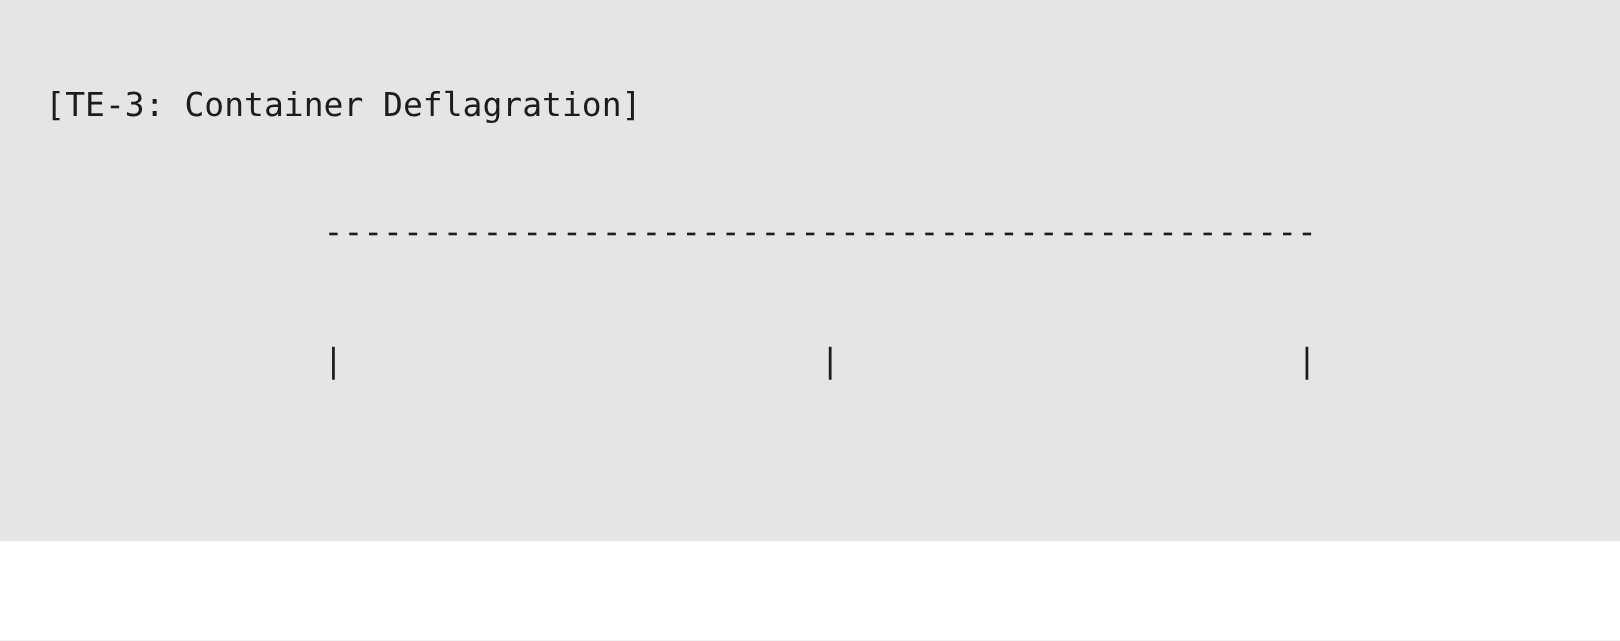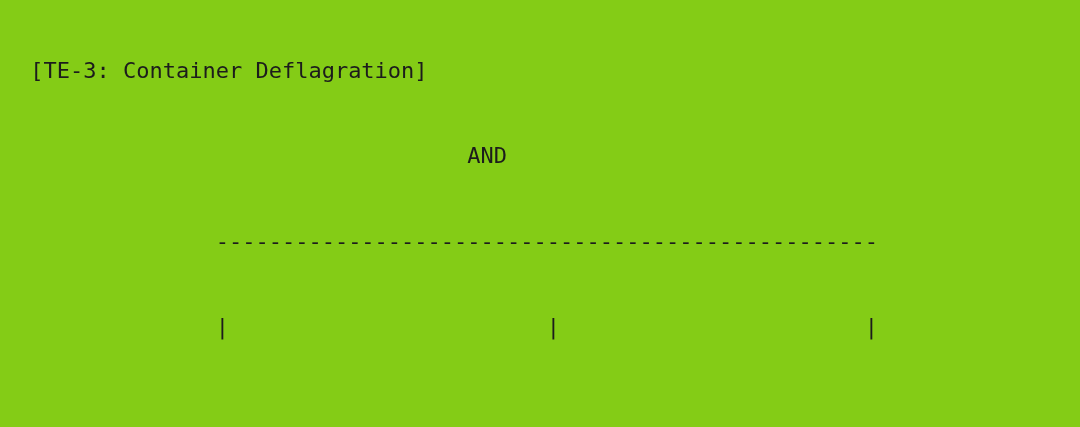--- a/index.html
+++ b/index.html
@@ -3,22 +3,22 @@
 <meta charset="utf-8">
 <style>
   html, body {
     margin: 0;
     padding: 0;
     background: #ffffff;
   }
   #screen {
     position: relative;
     width: 1080px;
-    height: 427px;
-    background: #84cc16;
+    height: 361px;
+    background: #e5e5e5;
     overflow: hidden;
   }
   .ascii-tree {
     font-family: "DejaVu Sans Mono", "Liberation Mono", monospace;
     font-size: 22px;
     line-height: 28.4667px;
     color: #1c1c1c;
     white-space: pre;
     padding-left: 17px;
     letter-spacing: 0;
@@ -27,21 +27,20 @@
     height: 28.4667px;
     white-space: pre;
   }
 </style>
 </head>
 <body>
 
 <div id="screen">
   <div class="ascii-tree">
     <div class="tree-line"> [TE-3: Container Deflagration]</div>
-    <div class="tree-line">                                  AND</div>
     <div class="tree-line">               --------------------------------------------------</div>
     <div class="tree-line">               |                        |                       |</div>
     
     
     
     
     
     
     
     

